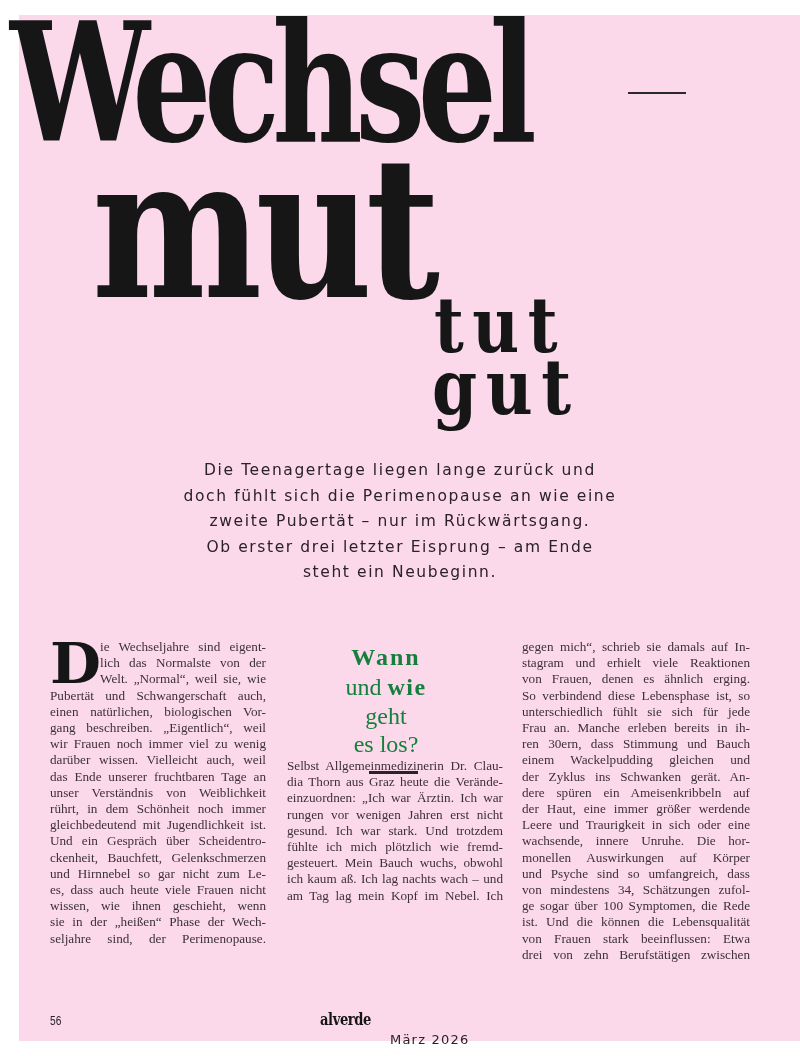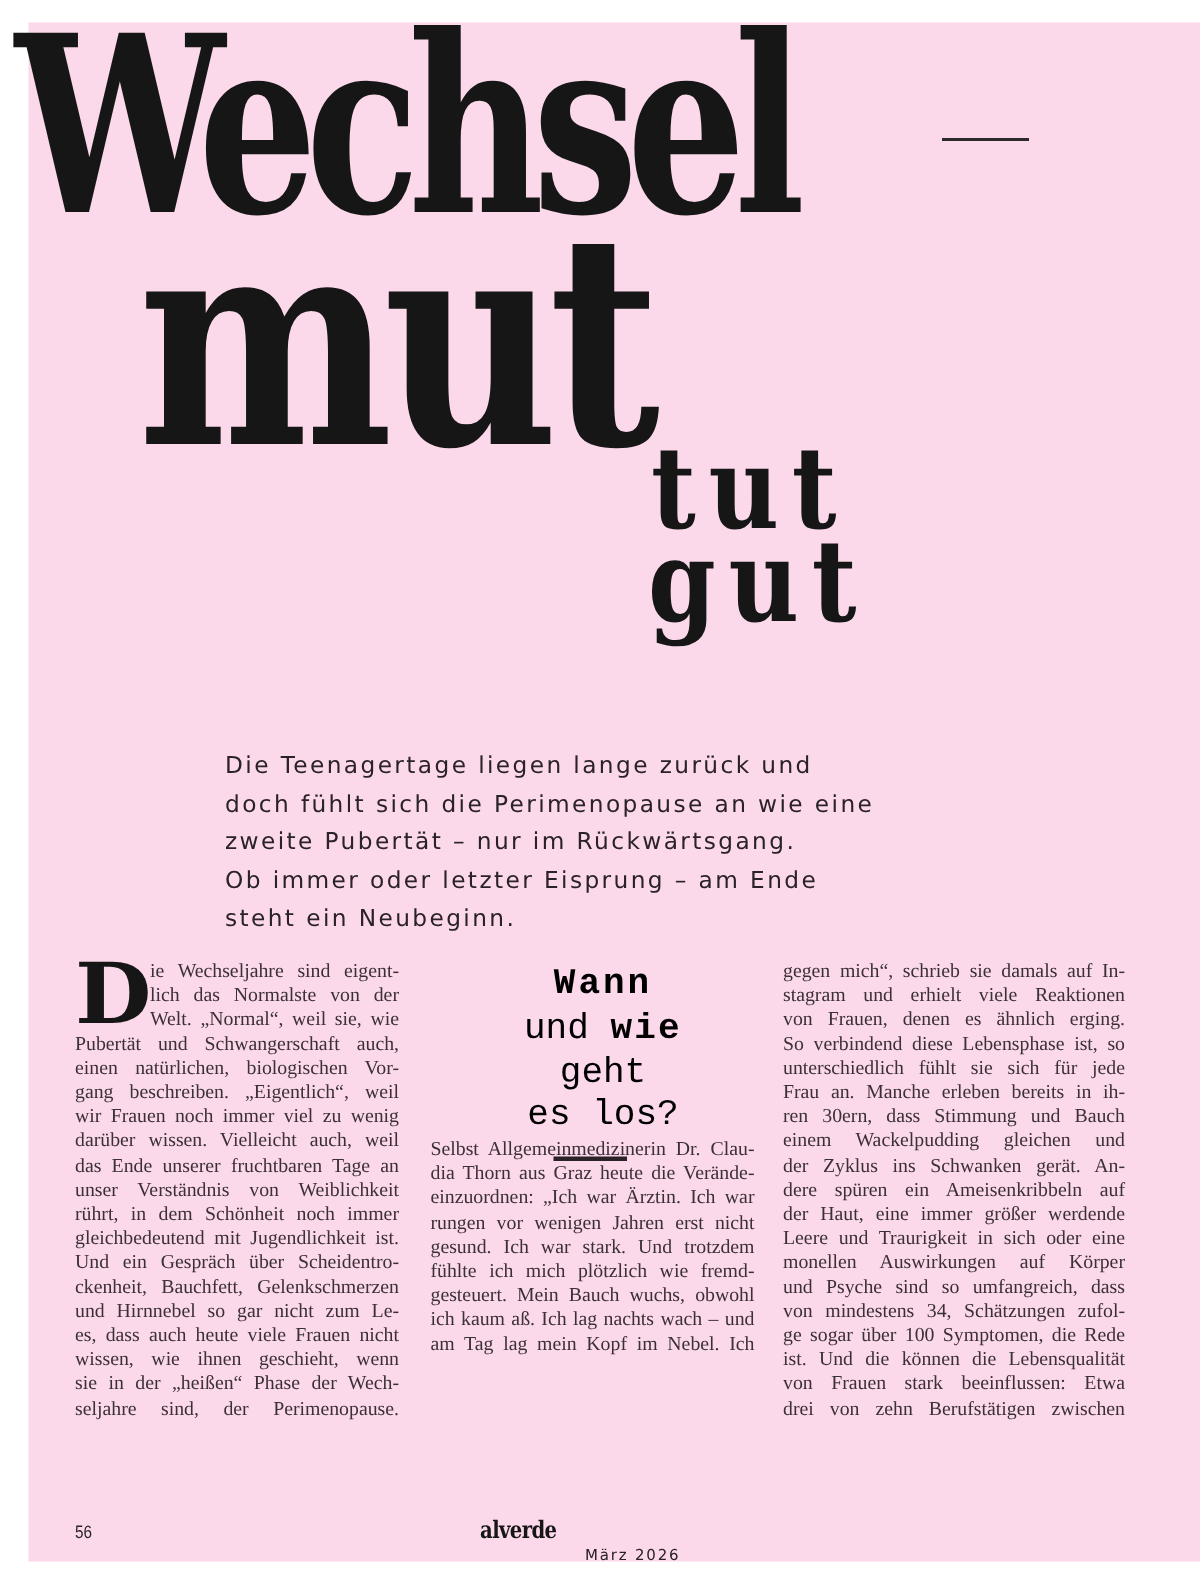--- a/index.html
+++ b/index.html
@@ -68,27 +68,27 @@
       font-size: 76px;
       letter-spacing: 10px;
       transform: scaleX(0.85);
       transform-origin: left top;
     }
     .intro {
       position: absolute;
       left: 150px;
       top: 458px;
       width: 500px;
+      text-align: center;
       font-family: "DejaVu Sans", "Liberation Sans", sans-serif;
       font-size: 15.5px;
       letter-spacing: 1.6px;
       line-height: 25.5px;
       color: #2a2227;
       font-weight: 500;
-      margin-top: 40px;
     }
     .intro span { display: block; white-space: nowrap; }
     .col {
       position: absolute;
       top: 639px;
       font-family: "Liberation Serif", "DejaVu Serif", serif;
       font-size: 13.2px;
       line-height: 16.2px;
       color: #3c3038;
       text-align: justify;
@@ -109,26 +109,26 @@
       font-weight: bold;
       font-size: 56px;
       line-height: 1;
       color: #161616;
       transform: scaleX(1.05);
       transform-origin: left top;
     }
     .indent { padding-left: 50px; }
     .pull {
       position: absolute;
-      left: 312px;
+      left: 296px;
       top: 642px;
       width: 180px;
       text-align: center;
-      font-family: Liberation Mono, monospace;
-      color: #000000;
+      font-family: Liberation Serif, serif;
+      color: #15803d;
     }
     .pull .p1 {
       font-size: 24px;
       font-weight: bold;
       letter-spacing: 2px;
       line-height: 30px;
       display: block;
     }
     .pull .p2 {
       font-size: 24px;
@@ -174,41 +174,41 @@
       color: #161616;
       letter-spacing: -0.5px;
       transform: scaleX(0.82);
       transform-origin: left top;
     }
     .footer-date {
       position: absolute;
       left: 390px;
       top: 1032px;
       font-family: "DejaVu Sans", "Liberation Sans", sans-serif;
-      font-size: 10px;
+      font-size: 13px;
       color: #2a2227;
       letter-spacing: 1.2px;
     }
   </style>
 </head>
 <body>
 
 <div class="page"></div>
 
 <h1 class="headline h-wechsel">Wechsel</h1>
 <div class="h-dash"></div>
 <h1 class="headline h-mut">mut</h1>
 <h1 class="headline h-tut">tut</h1>
 <h1 class="headline h-gut">gut</h1>
 
 <div class="intro">
   <span>Die Teenagertage liegen lange zurück und</span>
   <span>doch fühlt sich die Perimenopause an wie eine</span>
   <span>zweite Pubertät – nur im Rückwärtsgang.</span>
-  <span>Ob immer oder letzter Eisprung – am Ende</span>
+  <span>Ob erster drei letzter Eisprung – am Ende</span>
   <span>steht ein Neubeginn.</span>
 </div>
 
 <div class="dropcap">D</div>
 <div class="col col1">
   <span class="line indent">ie Wechseljahre sind eigent-</span>
   <span class="line indent">lich das Normalste von der</span>
   <span class="line indent">Welt. „Normal“, weil sie, wie</span>
   <span class="line">Pubertät und Schwangerschaft auch,</span>
   <span class="line">einen natürlichen, biologischen Vor-</span>
@@ -254,20 +254,21 @@
   <span class="line">von Frauen, denen es ähnlich erging.</span>
   <span class="line">So verbindend diese Lebensphase ist, so</span>
   <span class="line">unterschiedlich fühlt sie sich für jede</span>
   <span class="line">Frau an. Manche erleben bereits in ih-</span>
   <span class="line">ren 30ern, dass Stimmung und Bauch</span>
   <span class="line">einem Wackelpudding gleichen und</span>
   <span class="line">der Zyklus ins Schwanken gerät. An-</span>
   <span class="line">dere spüren ein Ameisenkribbeln auf</span>
   <span class="line">der Haut, eine immer größer werdende</span>
   <span class="line">Leere und Traurigkeit in sich oder eine</span>
+  <span class="line">wachsende, innere Unruhe. Die hor-</span>
   <span class="line">monellen Auswirkungen auf Körper</span>
   <span class="line">und Psyche sind so umfangreich, dass</span>
   <span class="line">von mindestens 34, Schätzungen zufol-</span>
   <span class="line">ge sogar über 100 Symptomen, die Rede</span>
   <span class="line">ist. Und die können die Lebensqualität</span>
   <span class="line">von Frauen stark beeinflussen: Etwa</span>
   <span class="line">drei von zehn Berufstätigen zwischen</span>
 </div>
 
 <div class="footer-page">56</div>

